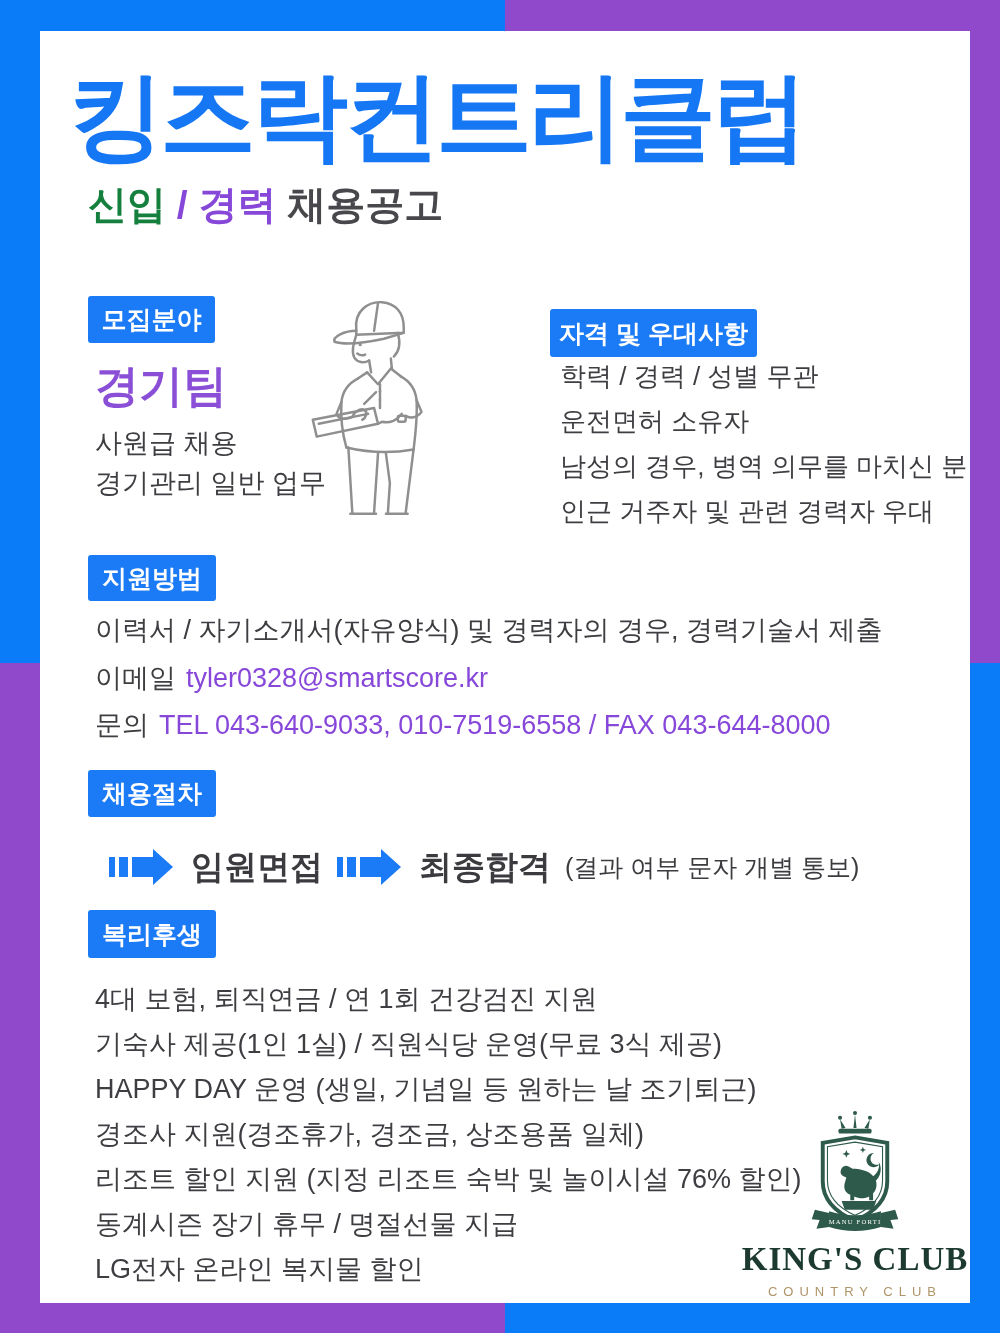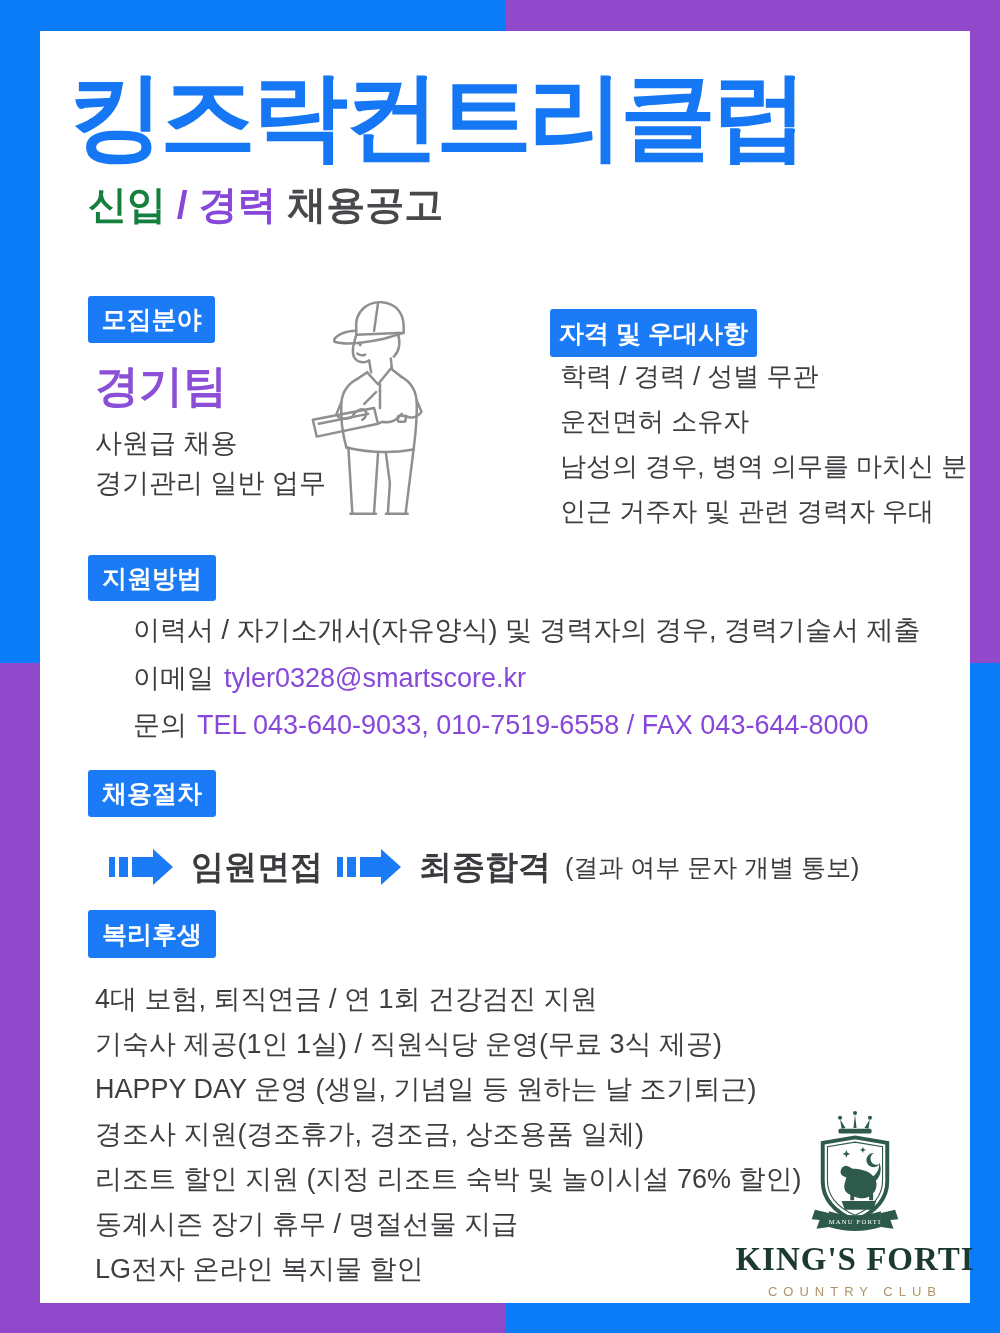--- a/index.html
+++ b/index.html
@@ -35,21 +35,21 @@
   .b-qual{left:510px;top:278px;width:207px;height:48px;}
   .b-apply{left:48px;top:524px;width:128px;height:46px;}
   .b-process{left:48px;top:739px;width:128px;height:47px;}
   .b-welfare{left:48px;top:879px;width:128px;height:48px;}
   .team{left:55px;top:326px;font-size:44px;font-weight:700;color:#8a4fd6;text-align:right;}
   .txt{color:#3e3e42;font-size:27px;white-space:nowrap;}
   .recruit-l1{left:55px;top:394px;}
   .recruit-l2{left:55px;top:434px;}
   .qual-line{left:520px;font-size:26px;}
   .q0{top:328px;} .q1{top:373px;} .q2{top:418px;} .q3{top:463px;}
-  .apply-line{left:55px;margin-left:38px;}
+  .apply-line{left:55px;}
   .a0{top:581px;} .a1{top:629px;} .a2{top:676px;}
   .label-gray{color:#3e3e42;margin-right:10px;}
   .purple-txt{color:#8747d9;}
   .illu{left:255px;top:256px;width:168px;height:232px;}
   .flow{
     left:55px;top:810px;height:52px;display:flex;align-items:center;
     white-space:nowrap;
   }
   .stage{font-size:33px;font-weight:600;color:#3b3b3f;}
   .flow-arrow{margin:0 18px 0 14px;display:block;}
@@ -195,17 +195,17 @@
         <path d="M58,117 L102,117 L98,128 L62,128 Z"></path>
       </g>
 
       <g>
         <polygon points="42,132 24,128 20,140 30,141 26,152 42,150" fill="#2e5a4b"></polygon>
         <polygon points="108,132 126,128 130,140 120,141 124,152 108,150" fill="#2e5a4b"></polygon>
         <path d="M42,130 Q75,140 108,130 L108,150 Q75,160 42,150 Z" fill="#2e5a4b"></path>
         <text x="75" y="146" text-anchor="middle" font-size="8.5" letter-spacing="1.5" fill="#ffffff" font-family="Liberation Serif, DejaVu Serif, serif">MANU FORTI</text>
       </g>
     </svg>
-    <div class="logo-name">KING'S FORTI</div>
+    <div class="logo-name">KING'S CLUB</div>
     <div class="logo-sub">COUNTRY CLUB</div>
   </div>
 
 </div>
 
 </body></html>

